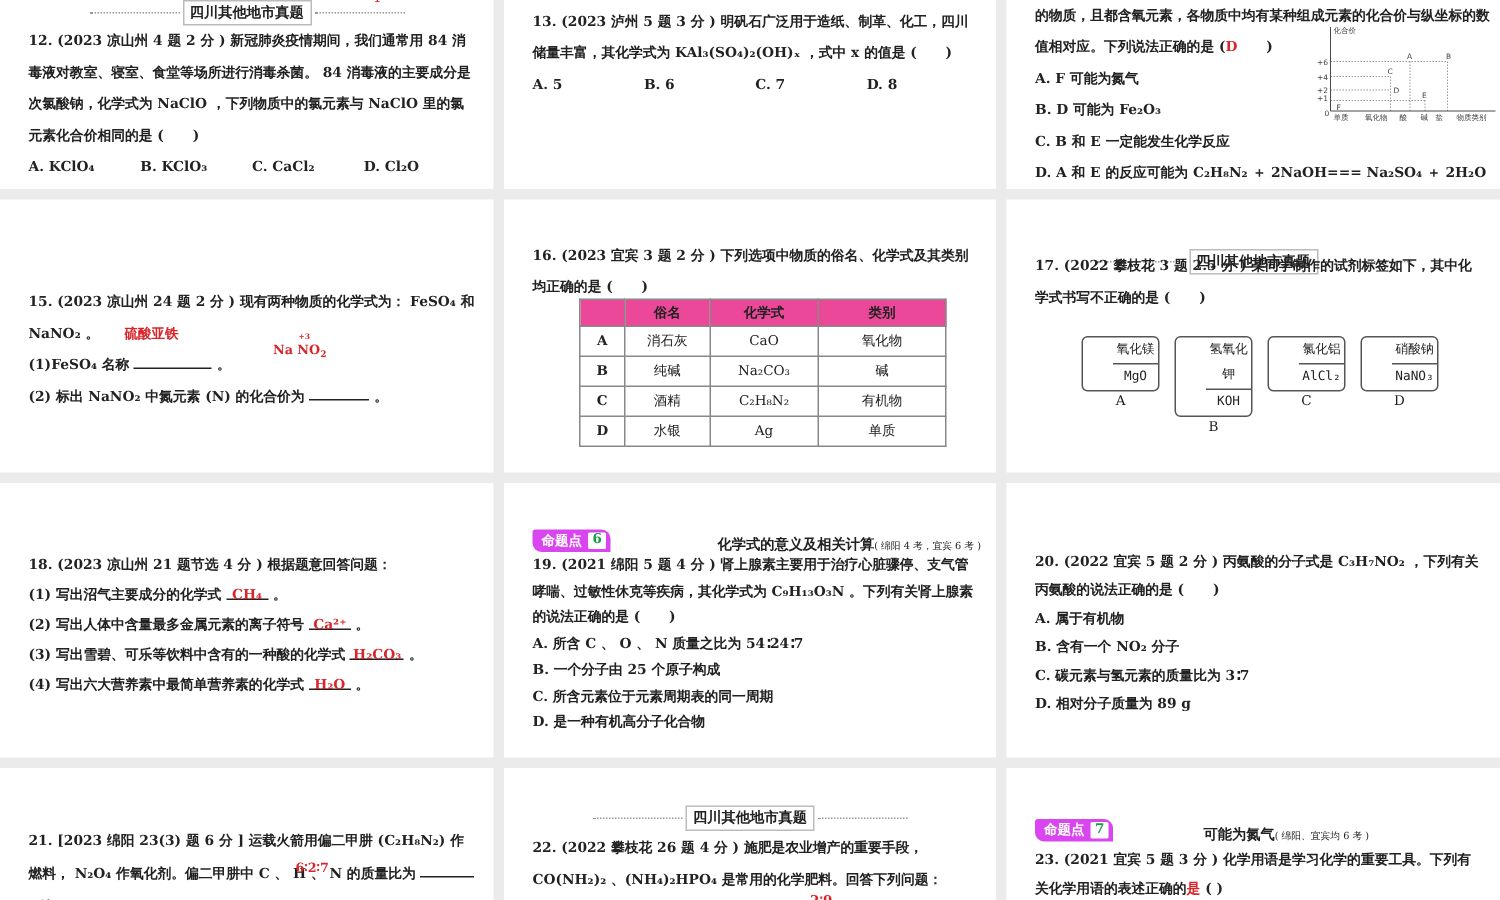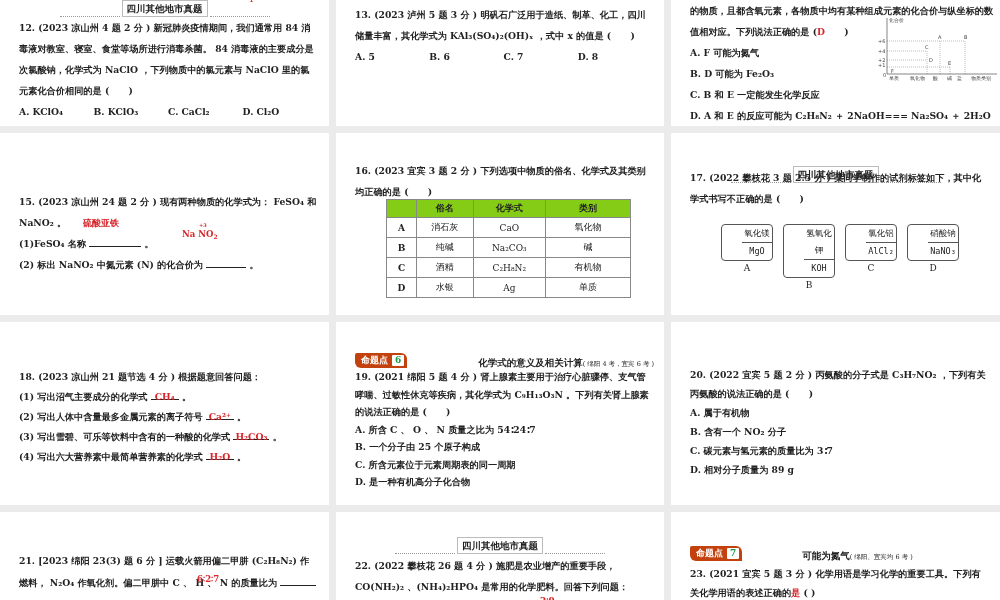--- a/index.html
+++ b/index.html
@@ -13,30 +13,30 @@
   .r1 { top: 133px; height: 182px; }
   .r2 { top: 322px; height: 183px; }
   .r3 { top: 512px; height: 88px; }
   .inner { position: absolute; left: 19px; right: 12px; font-size: 9.2px; line-height: 21px; font-weight: bold; }
   .opts { display: flex; }
   .opts span { width: 75px; }
   .opt-line { display: block; }
   sub { font-size: 6px; vertical-align: -2px; line-height: 0; }
   .red { color: #d8262b; }
   .blank { display: inline-block; border-bottom: 1px solid #222; height: 13px; vertical-align: baseline; text-align: center; }
-  .section-head { position: absolute; left: 0; right: 0; display: flex; align-items: flex-end; justify-content: center; }
+  .section-head { position: absolute; left: 0; right: 0; display: flex; align-items: center; justify-content: center; }
   .section-head .dots { width: 60px; border-top: 1px dotted #999; }
   .section-head .label { border: 1px solid #bbb; padding: 0 4px; font-size: 9.5px; line-height: 15px; font-weight: bold; margin: 0 2px; }
-  .badge { display: inline-flex; align-items: center; background: #c2410c; color: #fff; font-size: 9px; padding: 1px 3px 1px 6px; border-radius: 2px 6px 0 6px; font-weight: bold; height: 15px; }
+  .badge { display: inline-flex; align-items: center; background: #d946ef; color: #fff; font-size: 9px; padding: 1px 3px 1px 6px; border-radius: 2px 6px 0 6px; font-weight: bold; height: 15px; }
   .badge .num { background: #fff; color: #1a9b4b; margin-left: 4px; padding: 0 3px; line-height: 11px; border-radius: 1px; }
   .topic-title { font-size: 9.5px; font-weight: bold; }
   .topic-note { font-size: 6.5px; font-weight: normal; }
   table.t16 { border-collapse: collapse; font-size: 9px; position: absolute; left: 50px; top: 66px; width: 245px; }
   table.t16 th, table.t16 td { border: 1px solid #888; text-align: center; height: 20px; font-weight: normal; }
-  table.t16 th { background: #84cc16; font-weight: bold; height: 18px; }
+  table.t16 th { background: #ec4899; font-weight: bold; height: 18px; }
   table.t16 td.rk { font-weight: bold; }
   .labels { position: absolute; left: 50px; top: 91px; display: flex; gap: 10px; }
   .lbl { width: 52px; text-align: center; font-weight: normal; }
   .lbl .box { border: 1px solid #555; border-radius: 4px; font-size: 8.5px; line-height: 17px; font-family: "DejaVu Sans Mono", monospace; padding-left: 20px; }
   .lbl .box .top { border-bottom: 1px solid #555; }
   .lbl .tag { font-size: 9px; line-height: 15px; }
   .chart { position: absolute; left: 206px; top: 16px; width: 122px; height: 66px; }
 </style>
 </head>
 <body>

